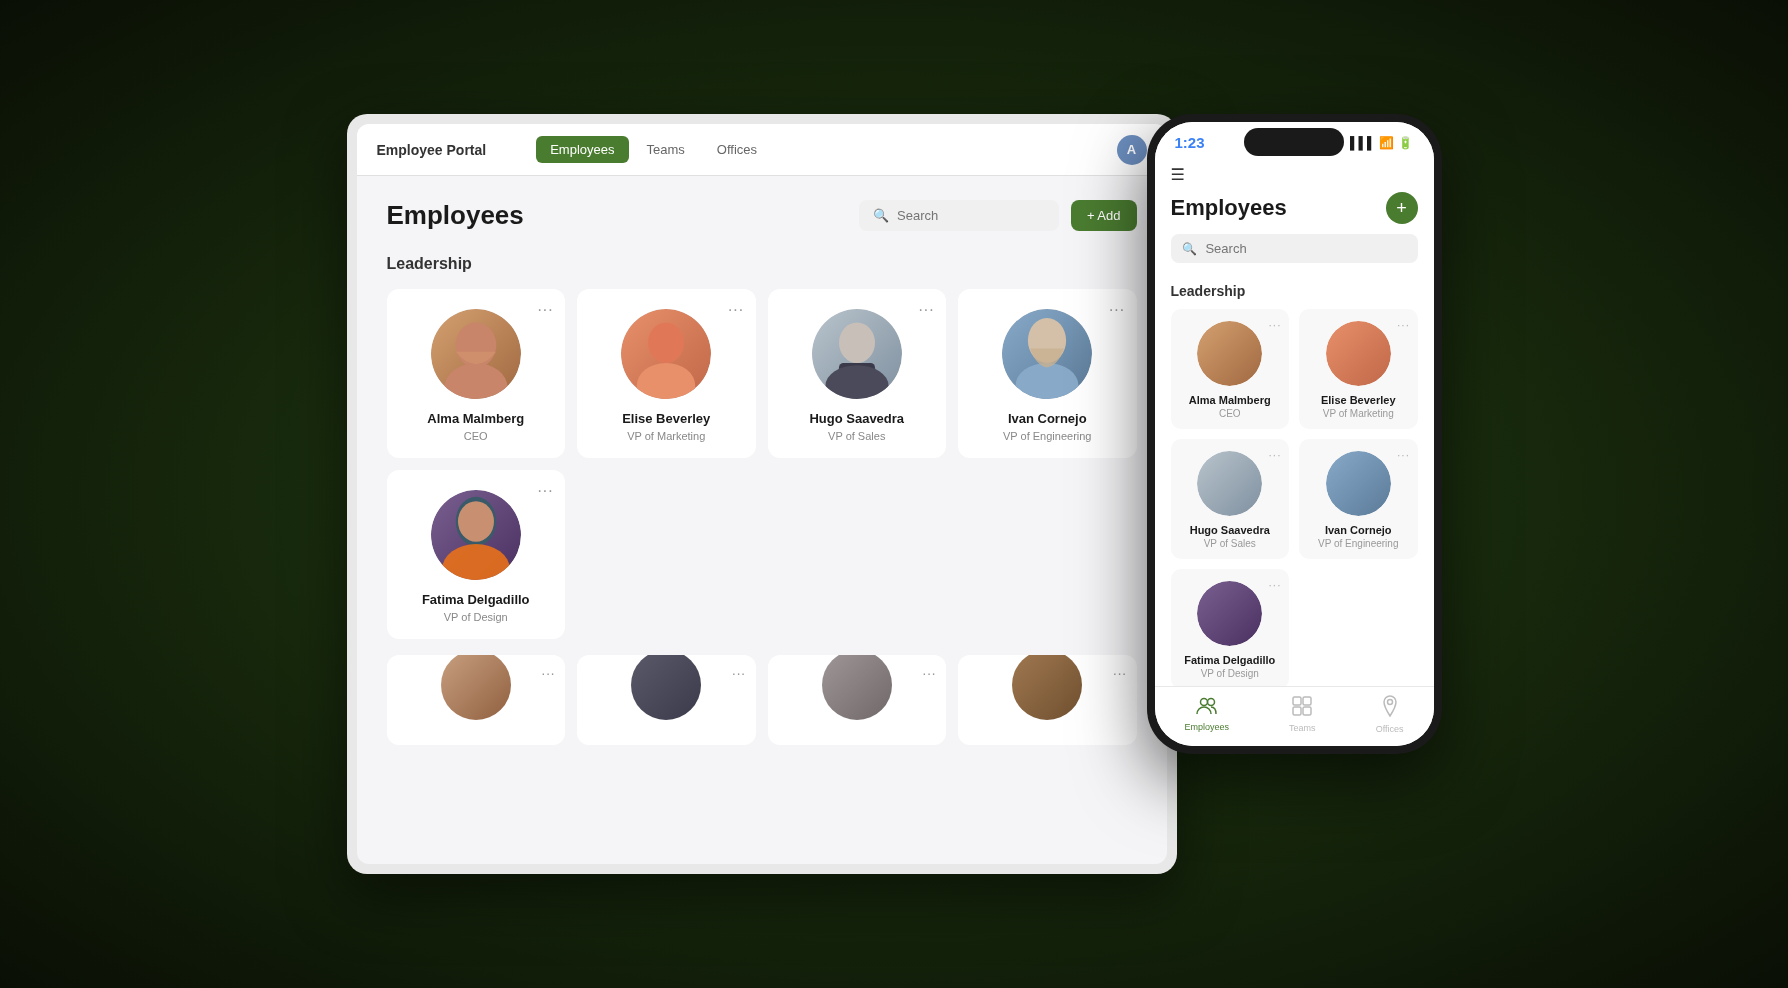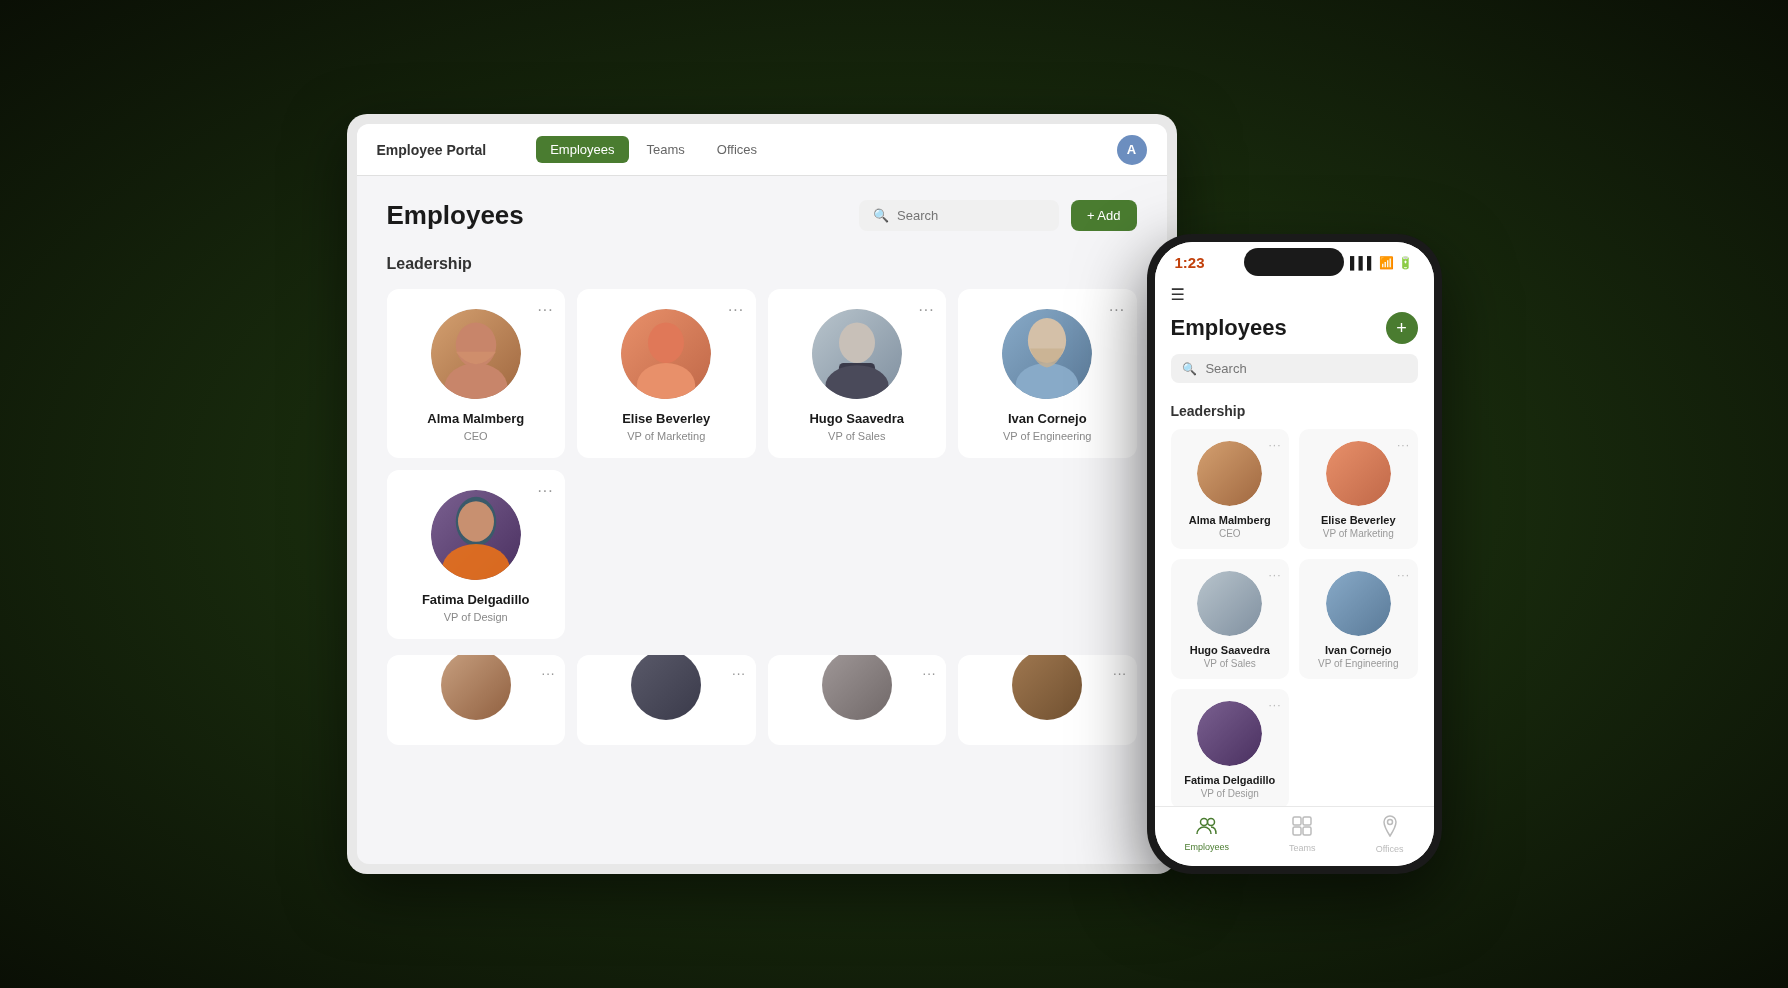--- a/index.html
+++ b/index.html
@@ -9,21 +9,21 @@
       height: 988px;
       display: flex;
       align-items: center;
       justify-content: center;
       font-family: -apple-system, BlinkMacSystemFont, 'Segoe UI', sans-serif;
       overflow: hidden;
     }
 
     .scene {
       display: flex;
-      align-items: flex-end;
+      align-items: flex-start;
       gap: 0;
       position: relative;
     }
 
     
     .tablet {
       width: 830px;
       height: 760px;
       background: #e8e8e8;
       border-radius: 20px;
@@ -264,21 +264,21 @@
       display: flex;
       align-items: center;
       justify-content: space-between;
       padding: 12px 20px 6px;
       background: white;
     }
 
     .phone-time {
       font-size: 15px;
       font-weight: 700;
-      color: #c2410c;
+      color: #3b82f6;
     }
 
     .phone-icons {
       display: flex;
       align-items: center;
       gap: 4px;
       font-size: 12px;
       color: #1a1a1a;
     }
 

